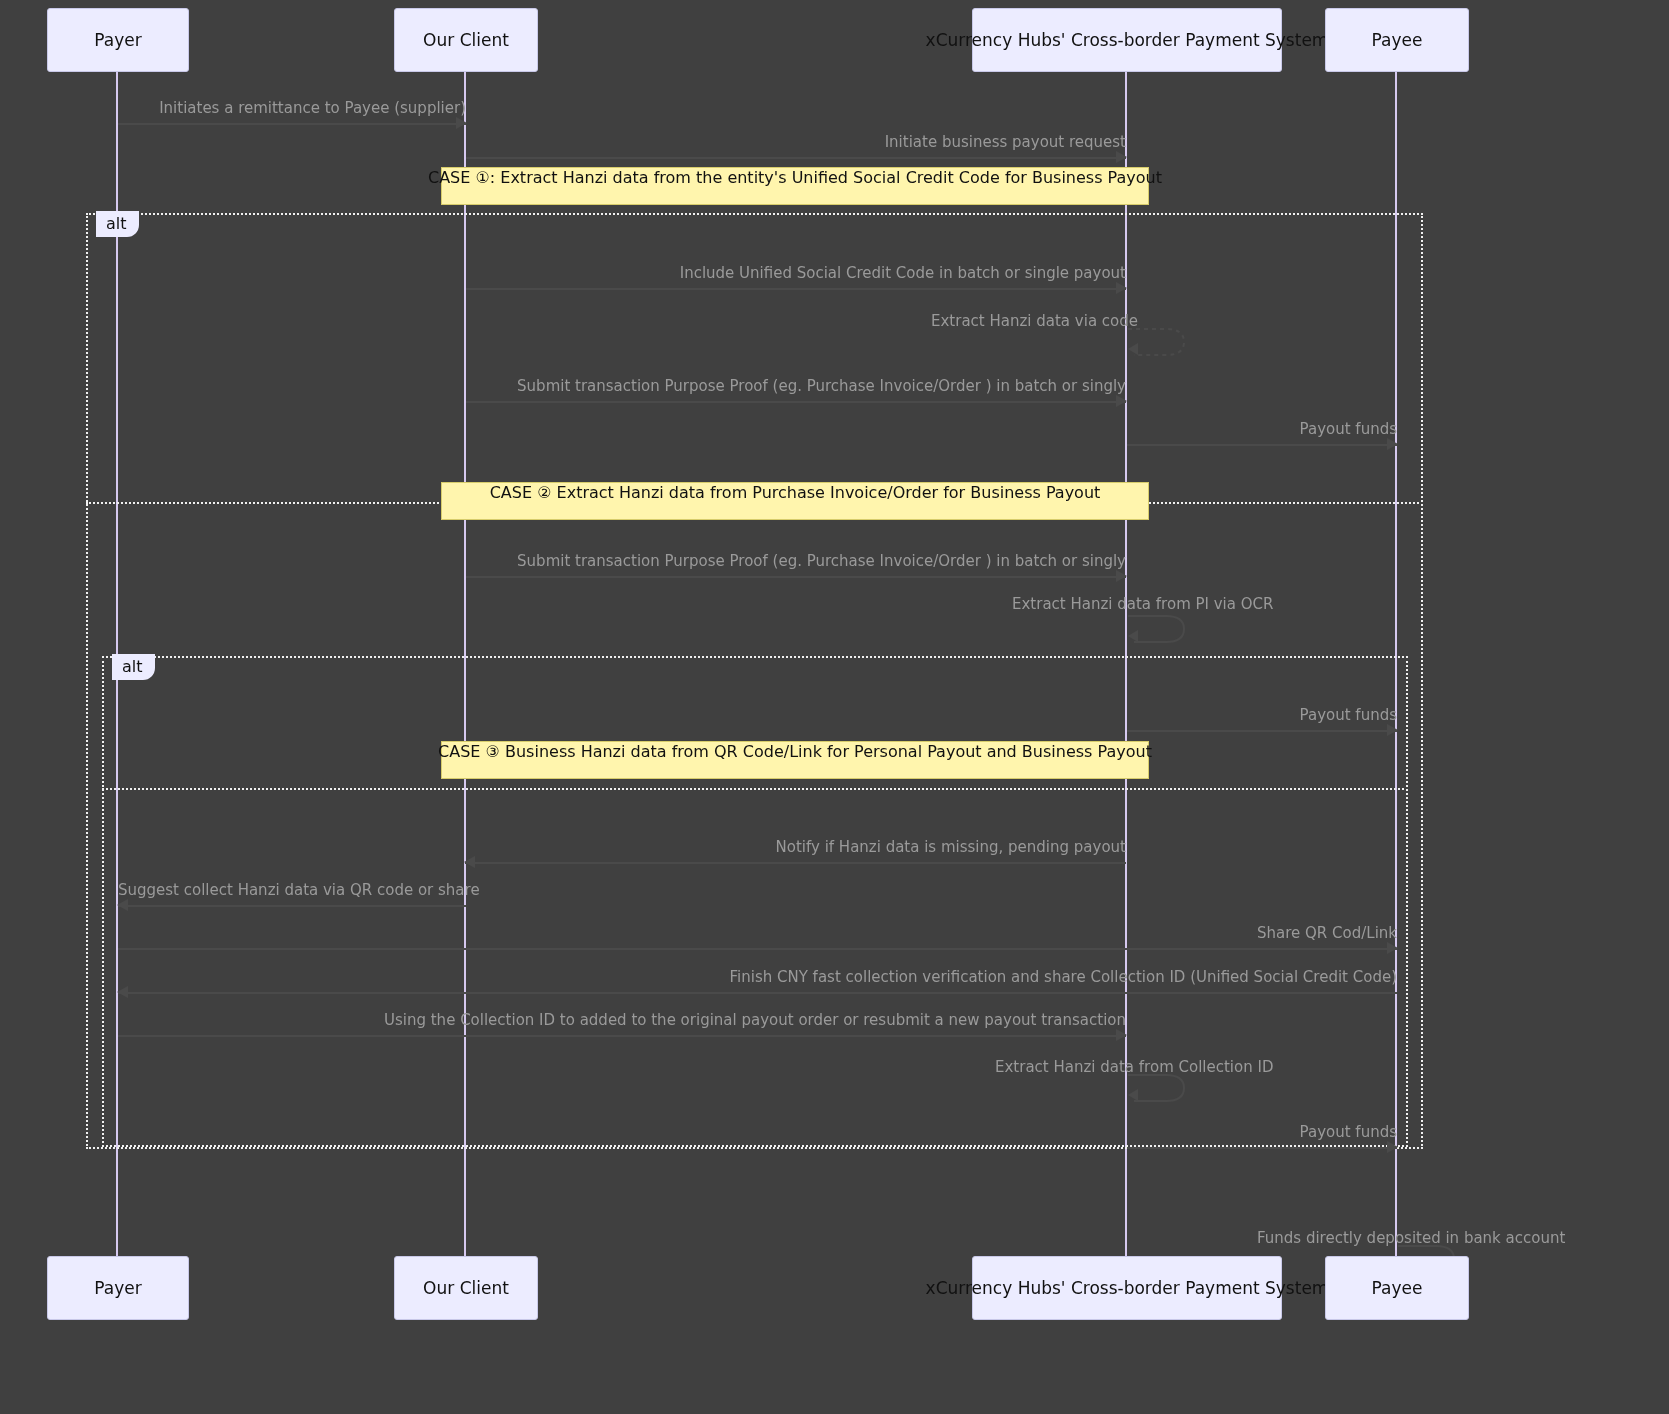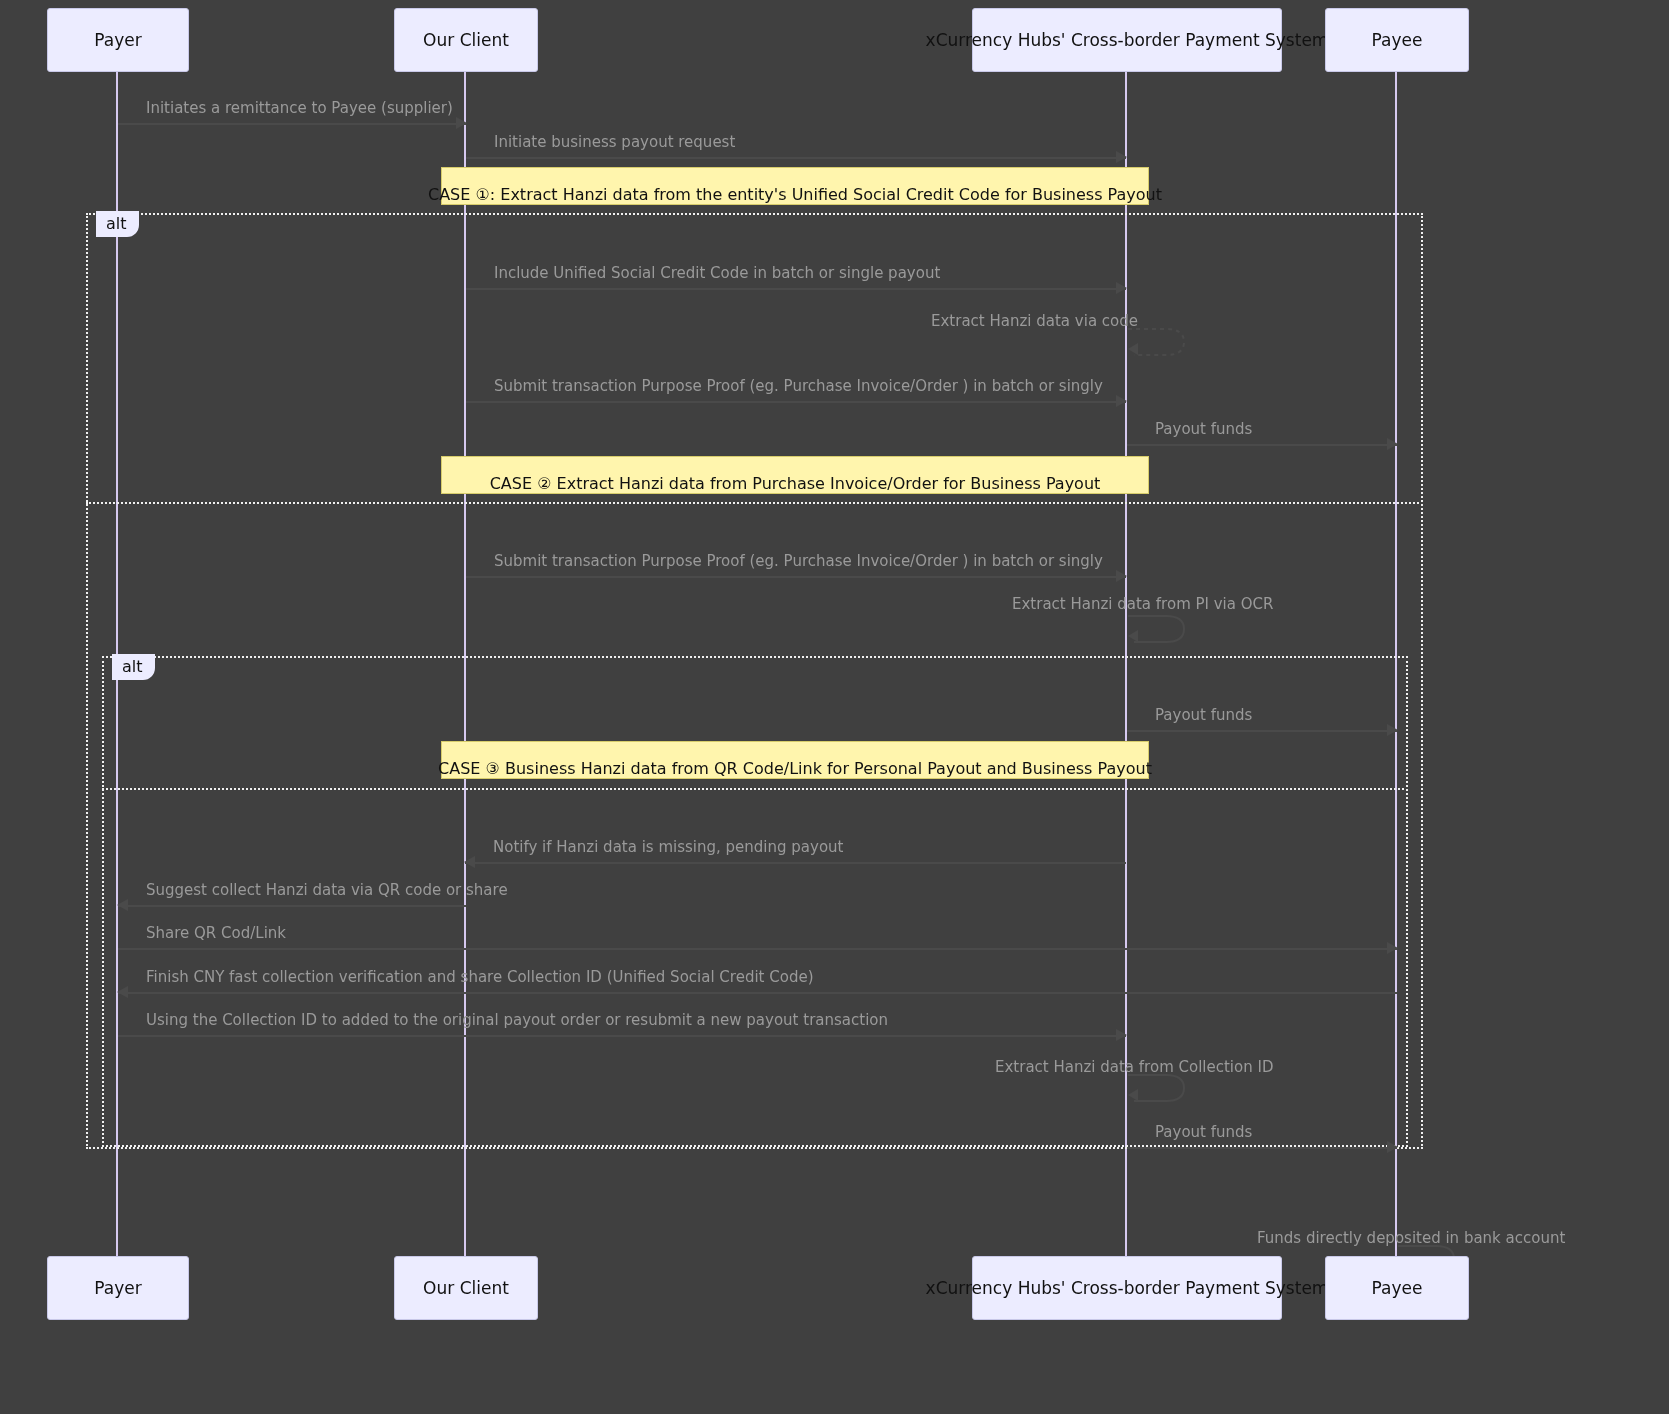--- a/index.html
+++ b/index.html
@@ -31,21 +31,21 @@
     width:2px;
     background:#d6c9f0;
     z-index:1;
   }
 
   
   .note{
     position:absolute;
     background:#FFF5AD;
     border:1px solid #d7cc6b;
-    display:flex;align-items:flex-end;justify-content:center;
+    display:flex;align-items:flex-start;justify-content:center;
     color:#111;
     font-size:16px;
     white-space:nowrap;
     z-index:7;
   }
 
   
   .frag{
     position:absolute;
     border:2px dotted #f0f0f0;
@@ -80,26 +80,25 @@
     width:0;height:0;
     border-top:6px solid transparent;
     border-bottom:6px solid transparent;
   }
   .msg.right .head{right:-1px;border-left:11px solid #4a4a4a;}
   .msg.left  .head{left:-1px;border-right:11px solid #4a4a4a;}
   .msg .label{
     position:absolute;
     bottom:7px;
     width:100%;
-    text-align:left;
+    text-align:right;
     color:#9a9a9a;
     font-size:15px;
     white-space:nowrap;
     line-height:1.1;
-    margin-left:28px;
   }
 
   
   .selfloop{position:absolute;z-index:5;}
   .selfloop .loopsvg{position:absolute;left:0;top:0;}
   .selfloop .label{
     position:absolute;
     bottom:100%;
     white-space:nowrap;
     color:#9a9a9a;
@@ -192,21 +191,21 @@
     <div class="head"></div>
     <div class="label">Submit transaction Purpose Proof (eg. Purchase Invoice/Order ) in batch or singly</div>
   </div>
 
   <div class="msg right" style="left:1127px;top:444px;width:270px;">
     <div class="line"></div>
     <div class="head"></div>
     <div class="label">Payout funds</div>
   </div>
 
-  <div class="note" style="left:441px;top:456px;width:706px;height:36px;">
+  <div class="note" style="left:441px;top:482px;width:706px;height:36px;">
     <span>CASE ② Extract Hanzi data from Purchase Invoice/Order for Business Payout</span>
   </div>
 
   <div class="msg right" style="left:466px;top:576px;width:660px;">
     <div class="line"></div>
     <div class="head"></div>
     <div class="label">Submit transaction Purpose Proof (eg. Purchase Invoice/Order ) in batch or singly</div>
   </div>
 
   <div class="selfloop" style="left:1126px;top:612px;width:70px;height:28px;">

